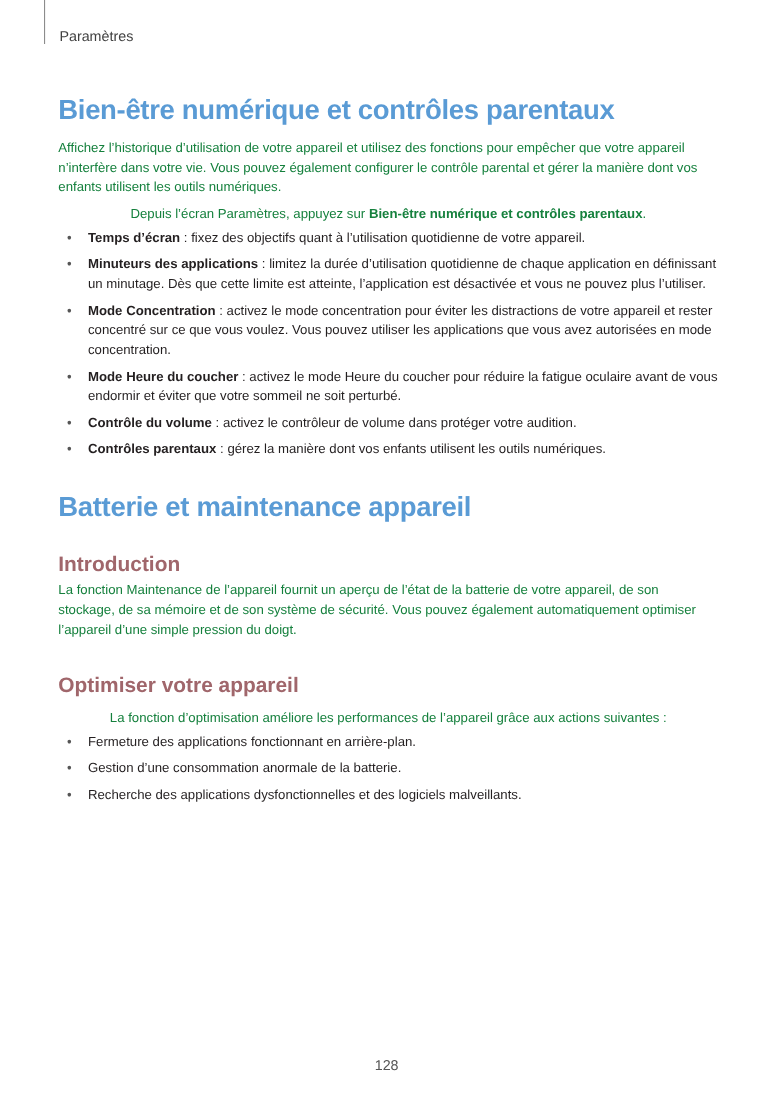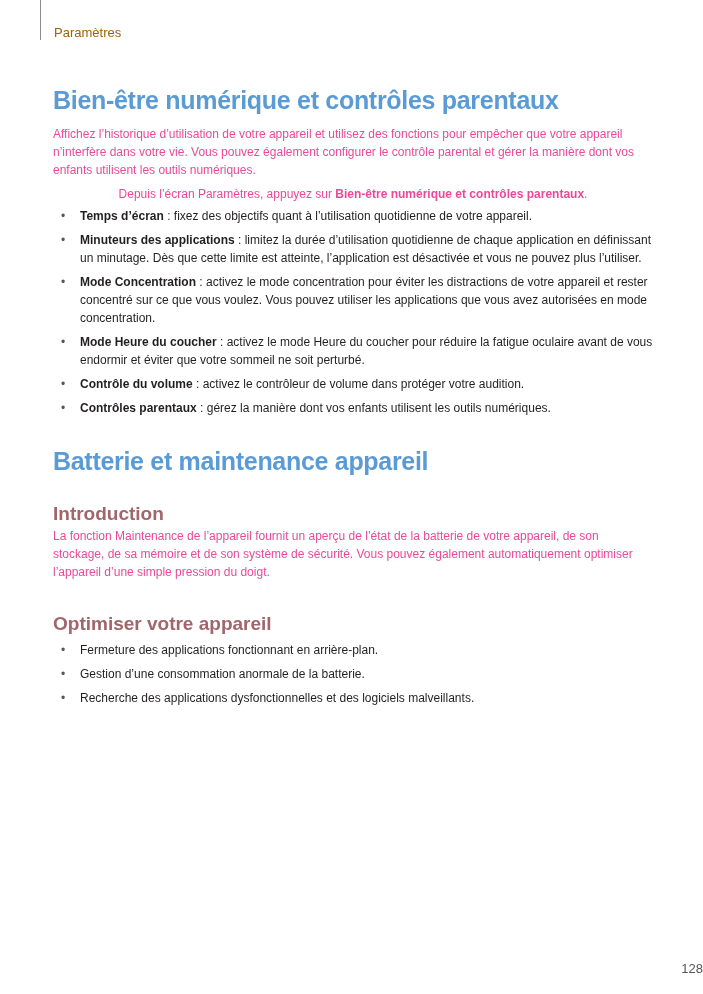--- a/index.html
+++ b/index.html
@@ -1,30 +1,30 @@
 <!DOCTYPE html>
 <html><head>
   <meta charset="utf-8">
   <style>
     html, body { margin: 0; padding: 0; background: #ffffff; }
     body { width: 703px; height: 994px; position: relative; overflow: hidden;
       font-family: "Liberation Sans", sans-serif; color: #231f20; }
     .header-line { position: absolute; left: 40px; top: 0; width: 1px; height: 40px; background: #8c8c8c; }
-    .header-label { position: absolute; left: 54px; top: 25px; font-size: 13px; color: #a16207; }
+    .header-label { position: absolute; left: 54px; top: 25px; font-size: 13px; color: #404040; }
     .content { position: absolute; left: 53px; top: 84px; width: 600px; }
     h1.title { font-size: 25px; font-weight: bold; color: #5a9bd5; margin: 0; line-height: 32px; letter-spacing: -0.3px; }
     h1.title.second { margin-top: 20px; }
     h2.sub { font-size: 19px; font-weight: bold; color: #a0666b; margin: 0; line-height: 26px; }
-    p { font-size: 12px; line-height: 18px; margin: 0; color: #ec4899; }
+    p { font-size: 12px; line-height: 18px; margin: 0; color: #15803d; }
     .gap-s { margin-top: 6px; text-align: center; }
     ul.bullets { list-style: none; margin: 4px 0 0 0; padding: 0; }
     ul.bullets li { position: relative; padding-left: 27px; font-size: 12px; line-height: 18px; margin-bottom: 6px; }
     ul.bullets li .dot { position: absolute; left: 8px; top: 0; font-size: 12px; color: #555; }
     b { font-weight: bold; }
-    .page-number { position: absolute; left: 0; width: 703px; top: 961px; text-align: right; font-size: 13px; color: #555; }
+    .page-number { position: absolute; left: 0; width: 703px; top: 961px; text-align: center; font-size: 13px; color: #555; }
   </style>
 </head>
 <body>
 
 <div class="header-line"></div>
 <div class="header-label">Paramètres</div>
 
 <div class="content">
   <h1 class="title">Bien-être numérique et contrôles parentaux</h1>
   <p style="margin-top:9px">Affichez l’historique d’utilisation de votre appareil et utilisez des fonctions pour empêcher que votre appareil n’interfère dans votre vie. Vous pouvez également configurer le contrôle parental et gérer la manière dont vos enfants utilisent les outils numériques.</p>
@@ -37,20 +37,21 @@
     <li><span class="dot">•</span><b>Contrôle du volume</b><span> : activez le contrôleur de volume dans protéger votre audition.</span></li>
     <li><span class="dot">•</span><b>Contrôles parentaux</b><span> : gérez la manière dont vos enfants utilisent les outils numériques.</span></li>
   </ul>
 
   <h1 class="title second" style="margin-top:28px">Batterie et maintenance appareil</h1>
 
   <h2 class="sub" style="margin-top:24px">Introduction</h2>
   <p style="margin-top:0">La fonction Maintenance de l’appareil fournit un aperçu de l’état de la batterie de votre appareil, de son stockage, de sa mémoire et de son système de sécurité. Vous pouvez également automatiquement optimiser l’appareil d’une simple pression du doigt.</p>
 
   <h2 class="sub" style="margin-top:30px">Optimiser votre appareil</h2>
+  <p class="gap-s">La fonction d’optimisation améliore les performances de l’appareil grâce aux actions suivantes :</p>
   <ul class="bullets">
     <li><span class="dot">•</span><span>Fermeture des applications fonctionnant en arrière-plan.</span></li>
     <li><span class="dot">•</span><span>Gestion d’une consommation anormale de la batterie.</span></li>
     <li><span class="dot">•</span><span>Recherche des applications dysfonctionnelles et des logiciels malveillants.</span></li>
   </ul>
 </div>
 
 <div class="page-number">128</div>
 
 </body></html>

